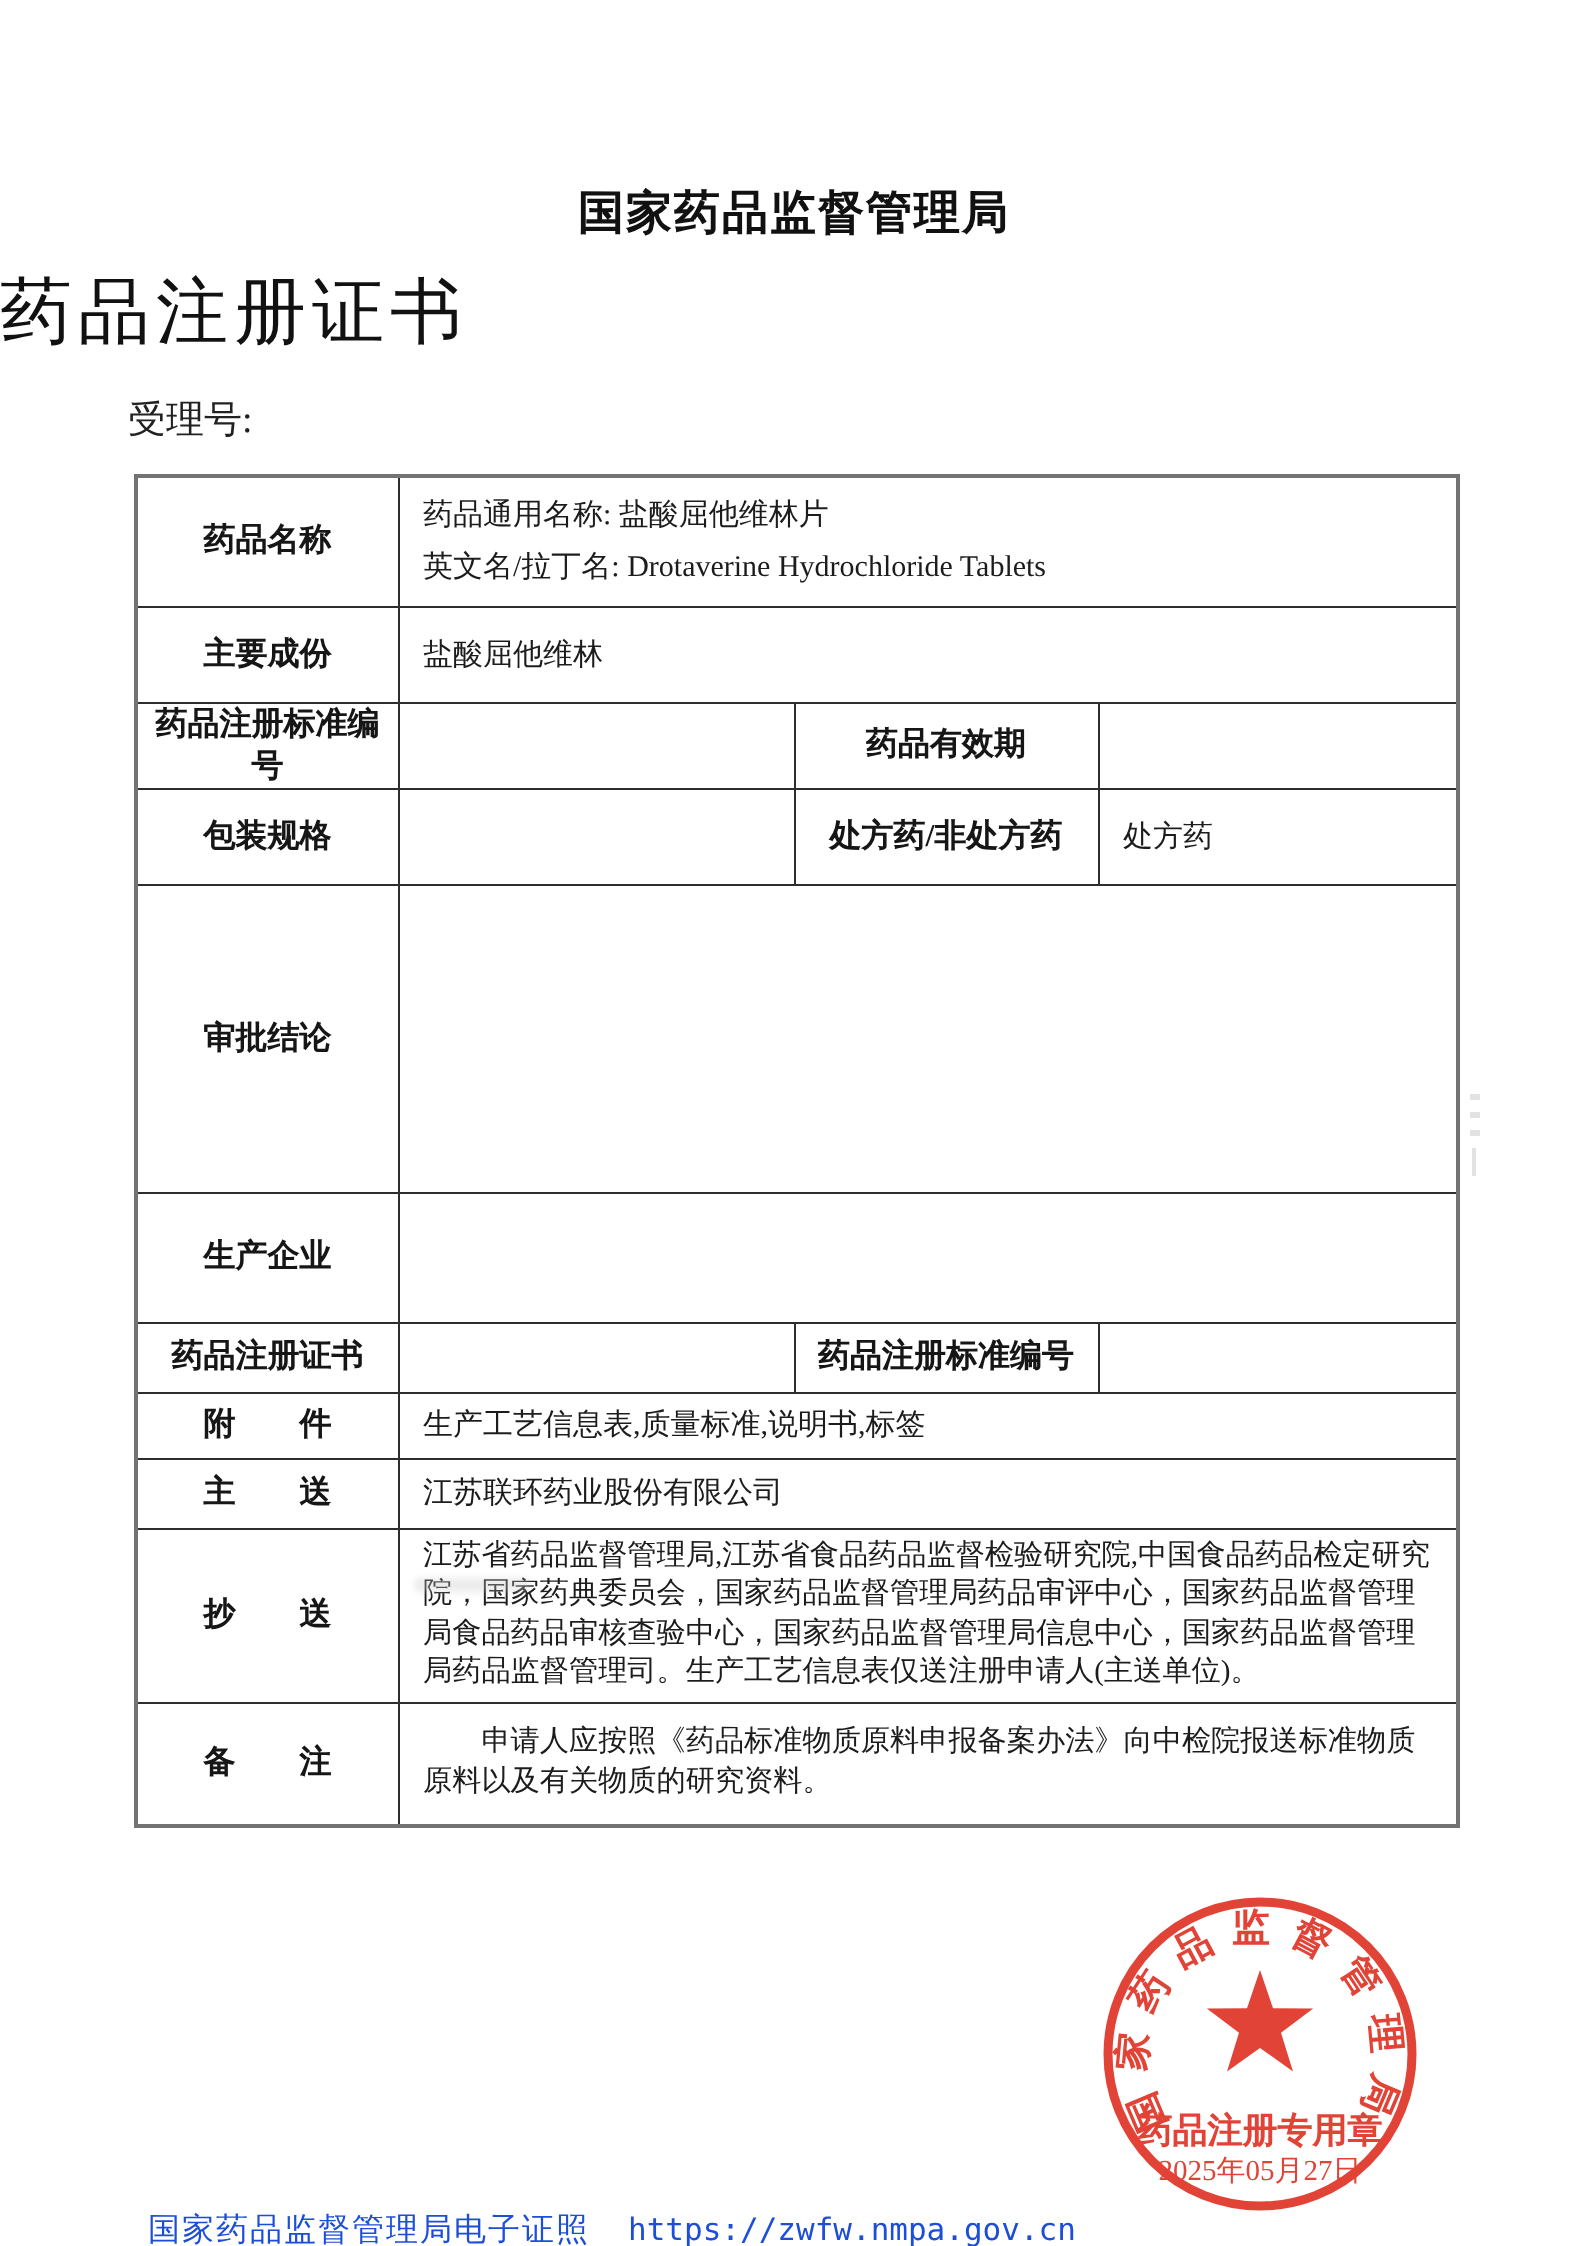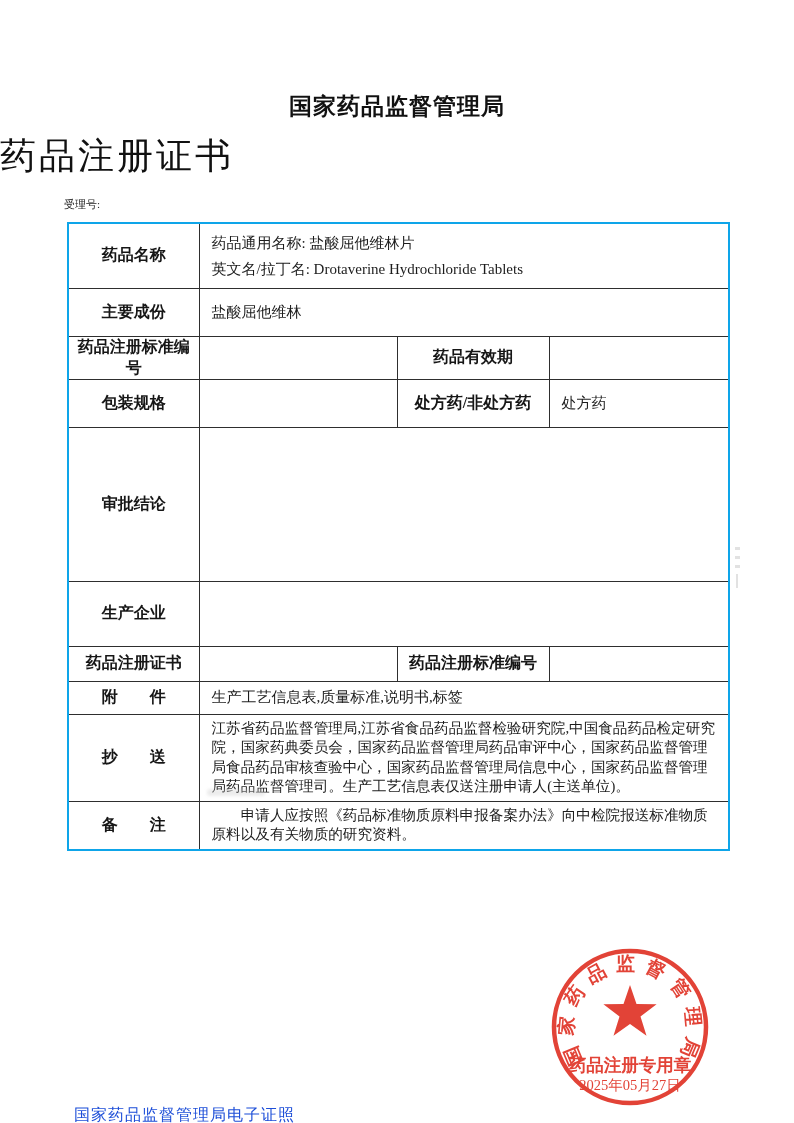--- a/index.html
+++ b/index.html
@@ -20,45 +20,45 @@
     font-weight:bold;font-size:23px;letter-spacing:1px;color:#111;
   }
   .doc-title{
     position:absolute;top:113px;left:0;width:100%;
     text-align:left;
     font-family:"Liberation Serif","DejaVu Serif",serif;
     font-size:36px;letter-spacing:3px;color:#111;
   }
   .accept-line{
     position:absolute;top:178px;left:64px;
-    font-size:11px;color:#222;
+    font-size:19px;color:#222;
   }
   
   table.cert{
-    position:absolute;left:67px;top:203px;
+    position:absolute;left:67px;top:218px;
     width:661px;
     border-collapse:collapse;table-layout:fixed;
-    border:2px solid #0ea5e9;
+    border:2px solid #737373;
   }
   table.cert td{
     border:1.5px solid #2e2e2e;
     vertical-align:middle;
     overflow:hidden;
   }
   td.lbl{
     font-weight:bold;font-size:16px;text-align:center;
     padding:0 2px;color:#161616;
   }
   td.val{
     font-size:15px;padding:2px 8px 2px 12px;color:#1c1c1c;
   }
   tr.r0{height:65px}tr.r1{height:48px}tr.r2{height:34px}tr.r3{height:50px}
   tr.r4{height:33px}tr.r5{height:48px}tr.r6{height:154px}tr.r7{height:65px}
   tr.r8{height:65px}tr.r9{height:35px}tr.r10{height:33px}tr.r11{height:35px}
-  tr.r12{height:77px}tr.r13{height:49px}
+  tr.r12{height:77px}tr.r13{height:62px}
   .two-line div{line-height:26px;}
   td.longtext{font-size:14.6px;line-height:19.5px;padding-top:4px;padding-bottom:4px;}
   td.indent-first{text-indent:2em;}
   tr.r12 td.lbl,tr.r13 td.lbl{letter-spacing:0;}
   
   .artifact-v{
     position:absolute;left:733px;top:528px;width:8px;height:50px;
     opacity:.28;display:flex;flex-direction:column;gap:6px;align-items:center;
   }
   .artifact-v i{display:block;width:5px;height:3px;background:#9a9a9a;}
@@ -145,20 +145,24 @@
       <td class="val"></td>
       <td class="lbl">药品注册标准编号</td>
       <td class="val"></td>
     </tr>
 
     <tr class="r10">
       <td class="lbl">附　　件</td>
       <td class="val" colspan="3">生产工艺信息表,质量标准,说明书,标签</td>
     </tr>
 
+    <tr class="r11">
+      <td class="lbl">主　　送</td>
+      <td class="val" colspan="3">江苏联环药业股份有限公司</td>
+    </tr>
 
     <tr class="r12">
       <td class="lbl">抄　　送</td>
       <td class="val longtext" colspan="3">江苏省药品监督管理局,江苏省食品药品监督检验研究院,中国食品药品检定研究院，国家药典委员会，国家药品监督管理局药品审评中心，国家药品监督管理局食品药品审核查验中心，国家药品监督管理局信息中心，国家药品监督管理局药品监督管理司。生产工艺信息表仅送注册申请人(主送单位)。</td>
     </tr>
 
     <tr class="r13">
       <td class="lbl">备　　注</td>
       <td class="val longtext indent-first" colspan="3">申请人应按照《药品标准物质原料申报备案办法》向中检院报送标准物质原料以及有关物质的研究资料。</td>
     </tr>
@@ -179,15 +183,16 @@
     <text font-size="19" font-weight="bold" fill="#e03427" letter-spacing="9">
       <textPath href="#sealRingPath" startOffset="50%" text-anchor="middle">国家药品监督管理局</textPath>
     </text>
     <polygon fill="#e03427" points="100,58 106.5,77.1 126.6,77.3 110.5,89.4 116.5,108.7 100,97 83.5,108.7 89.5,89.4 73.4,77.3 93.5,77.1"></polygon>
     <text x="100" y="144" text-anchor="middle" font-size="17.5" font-weight="bold" fill="#e03427">药品注册专用章</text>
     <text x="100" y="163" text-anchor="middle" font-size="14.5" fill="#e03427">2025年05月27日</text>
   </svg>
 
   <div class="footer">
     <span class="cjk">国家药品监督管理局电子证照</span>
+    <span class="mono">https://zwfw.nmpa.gov.cn</span>
   </div>
 
 </div>
 
 </body></html>

